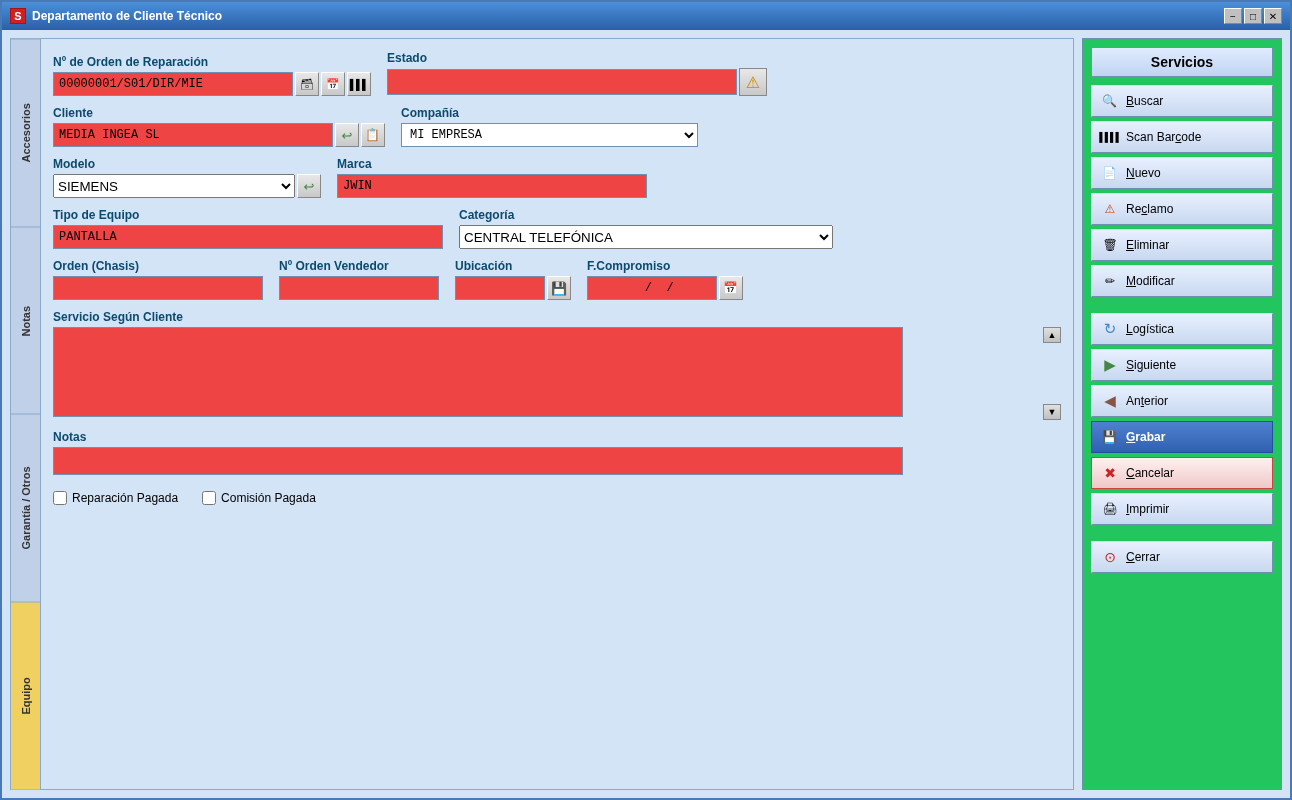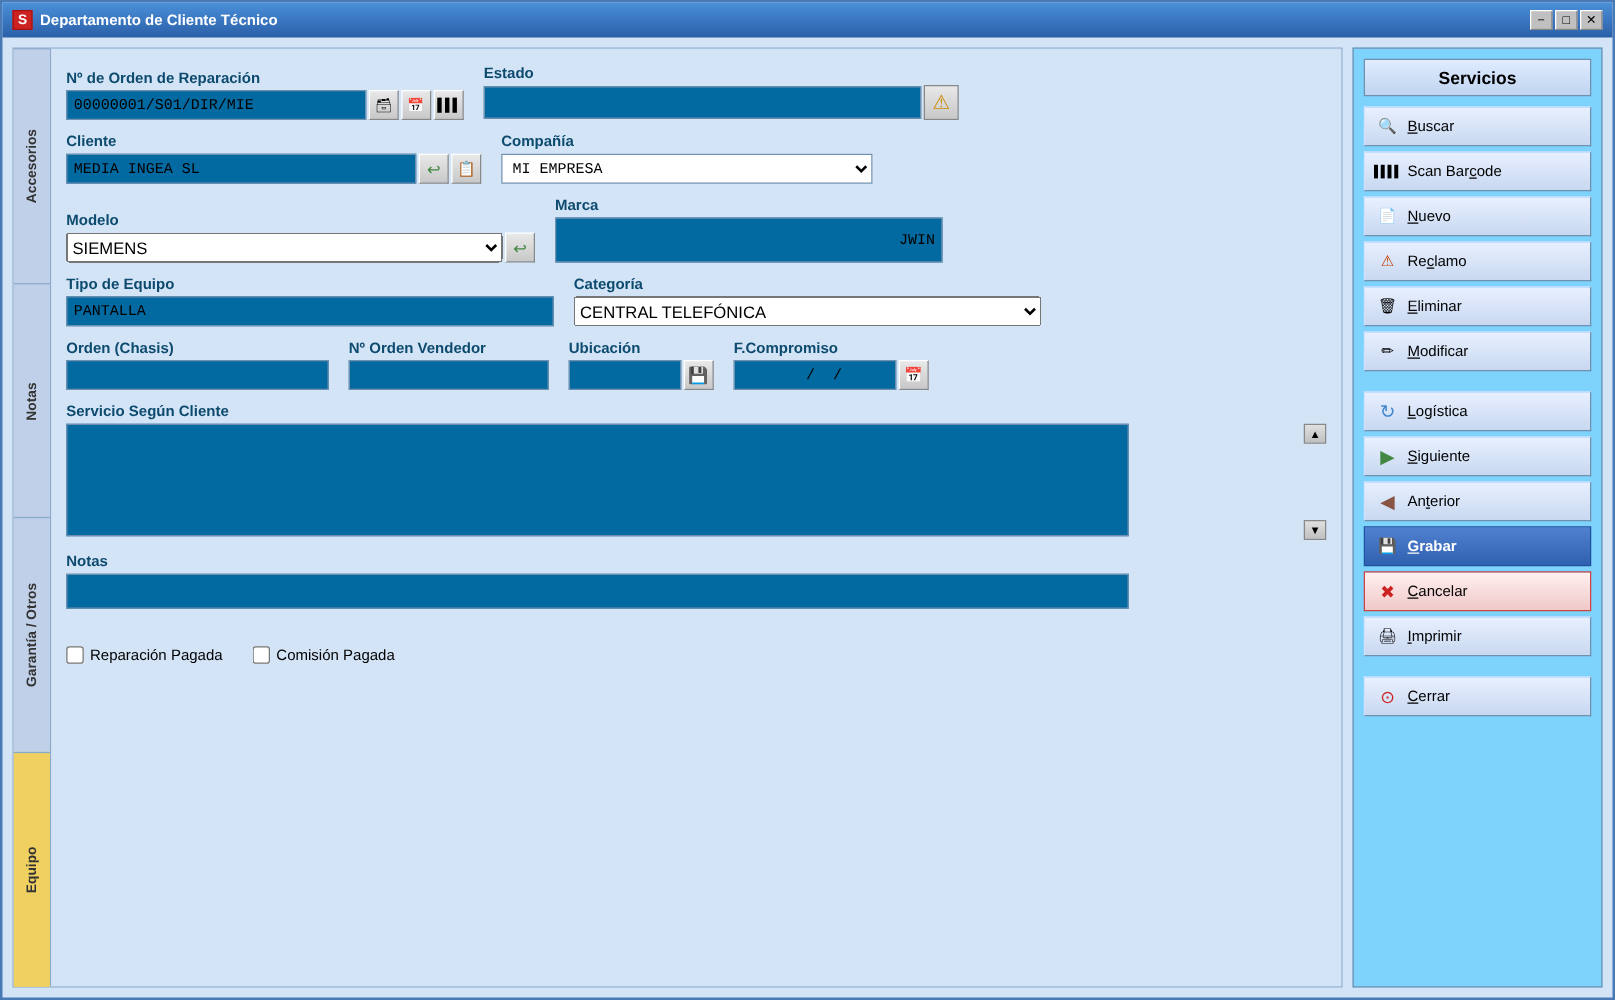--- a/index.html
+++ b/index.html
@@ -125,21 +125,21 @@
       flex-direction: column;
       gap: 3px;
     }
     .form-group label {
       font-weight: bold;
       font-size: 12px;
       color: #0c4a6e;
     }
     .form-group input[type="text"],
     .form-group textarea {
-      background: #0369a1;
+      background: #ef4444;
       border: 1px solid #7090b0;
       padding: 3px 5px;
       font-family: 'Courier New', monospace;
       font-size: 12px;
       color: #000;
     }
     .field-with-buttons {
       display: flex;
       align-items: center;
       gap: 2px;
@@ -191,27 +191,26 @@
     }
     .cliente-input {
       width: 280px;
       height: 24px;
     }
     .compania-select {
       width: 297px;
       height: 24px;
     }
     .modelo-select {
-      width: 349px;
+      width: 242px;
       height: 24px;
     }
     .marca-input {
       width: 310px;
-      height: 36px;
-      text-align: right;
+      height: 24px;
     }
     .tipo-input {
       width: 390px;
       height: 24px;
     }
     .categoria-select {
       width: 374px;
       height: 24px;
     }
     .serie-input {
@@ -239,36 +238,36 @@
       font-size: 12px;
     }
     .notas-input {
       width: 850px;
       height: 28px;
     }
     .checkboxes-row {
       display: flex;
       gap: 24px;
       align-items: flex-end;
-      margin-top: 20px;
+      margin-top: 6px;
     }
     .checkbox-item {
       display: flex;
       align-items: center;
       gap: 5px;
       font-size: 12px;
     }
     .checkbox-item input[type="checkbox"] {
       width: 14px;
       height: 14px;
     }
     
     .right-sidebar {
       width: 200px;
-      background: #7dd3fc;
+      background: #22c55e;
       border: 1px solid #7090b0;
       display: flex;
       flex-direction: column;
       gap: 4px;
       padding: 8px;
       flex-shrink: 0;
     }
     .sidebar-title {
       text-align: center;
       font-weight: bold;

